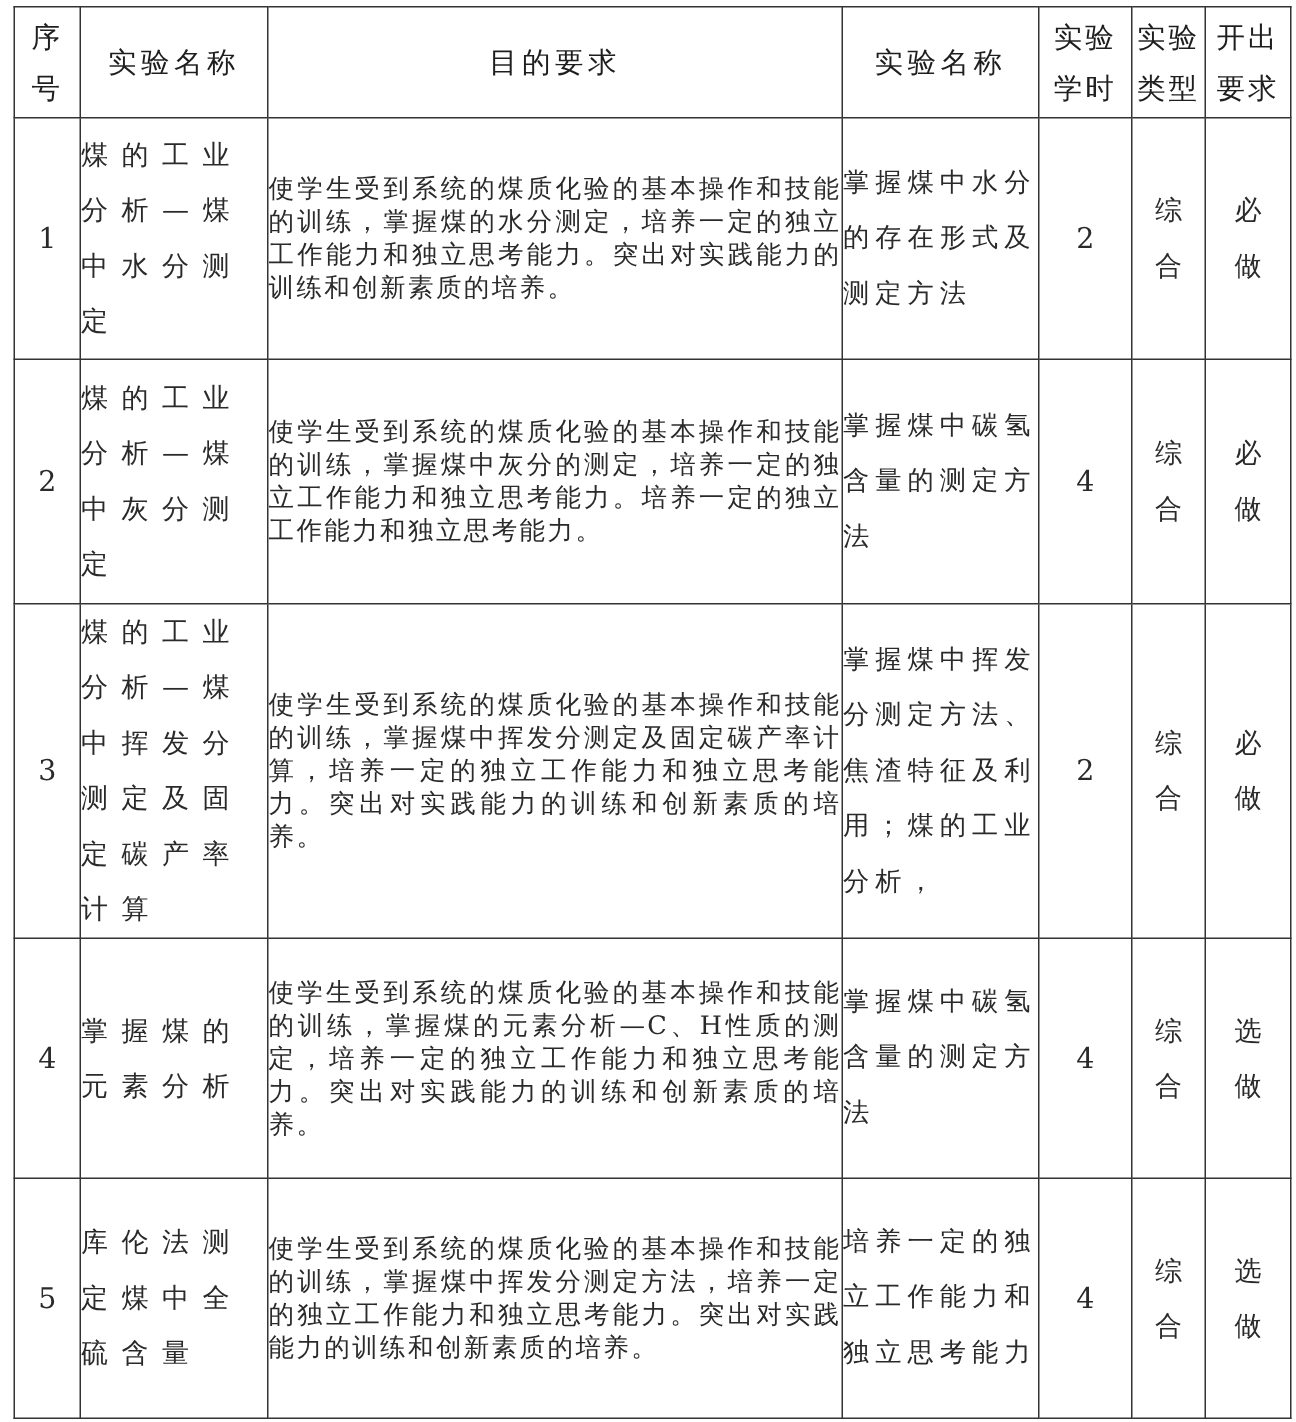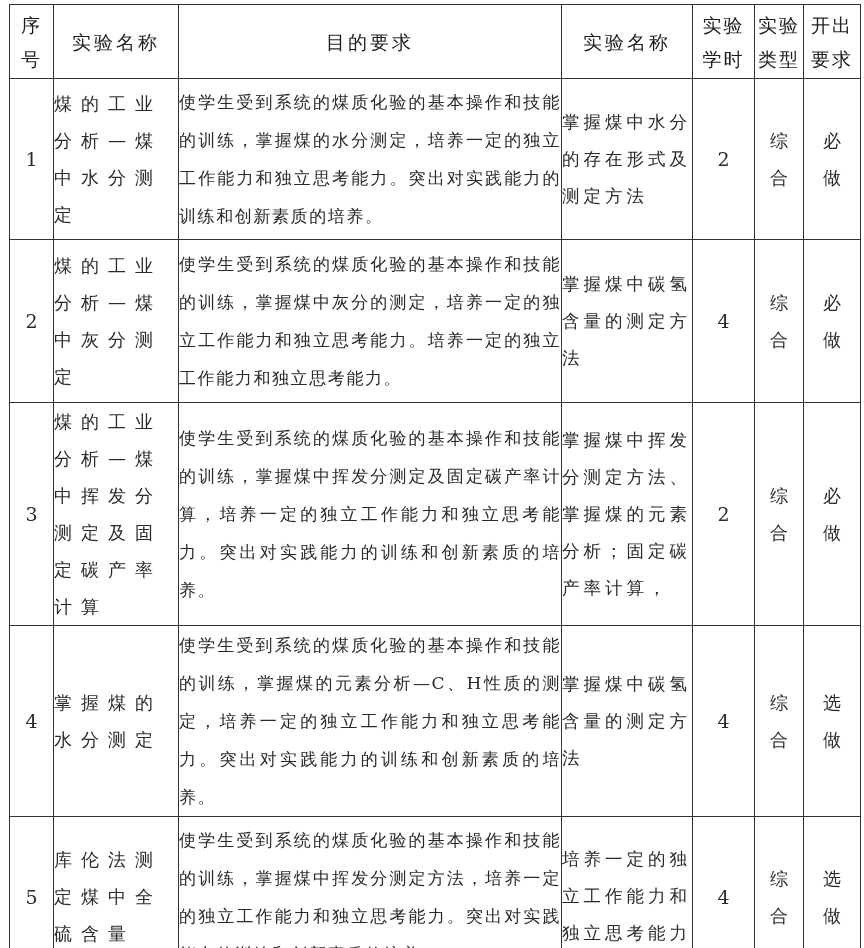--- a/index.html
+++ b/index.html
@@ -44,21 +44,21 @@
     td.name {
       font-size: 18px;
       line-height: 37px;
       padding: 0 10px 0 12px;
       letter-spacing: 9px;
       text-align: left;
       margin-left: 32px;
     }
     td.goal {
       font-size: 17px;
-      line-height: 38px;
+      line-height: 22px;
       padding: 0 6px 0 9px;
       letter-spacing: 1.6px;
       text-align: justify;
     }
     td.content {
       font-size: 17.5px;
       line-height: 37px;
       padding: 0 6px 0 14px;
       letter-spacing: 4px;
     }
@@ -140,35 +140,35 @@
       <td class="req">
         <span>必</span>
         <span>做</span>
       </td>
     </tr>
 
     <tr style="height:222px">
       <td class="num">3</td>
       <td class="name">煤的工业分析—煤中挥发分测定及固定碳产率计算</td>
       <td class="goal">使学生受到系统的煤质化验的基本操作和技能的训练，掌握煤中挥发分测定及固定碳产率计算，培养一定的独立工作能力和独立思考能力。突出对实践能力的训练和创新素质的培养。</td>
-      <td class="content">掌握煤中挥发分测定方法、掌握煤的元素分析；固定碳产率计算，</td>
+      <td class="content">掌握煤中挥发分测定方法、焦渣特征及利用；煤的工业分析，</td>
       <td class="hours">2</td>
       <td class="type">
         <span>综</span>
         <span>合</span>
       </td>
       <td class="req">
         <span>必</span>
         <span>做</span>
       </td>
     </tr>
 
     <tr style="height:160px">
       <td class="num">4</td>
-      <td class="name">掌握煤的水分测定</td>
+      <td class="name">掌握煤的元素分析</td>
       <td class="goal">使学生受到系统的煤质化验的基本操作和技能的训练，掌握煤的元素分析—C、H性质的测定，培养一定的独立工作能力和独立思考能力。突出对实践能力的训练和创新素质的培养。</td>
       <td class="content">掌握煤中碳氢含量的测定方法</td>
       <td class="hours">4</td>
       <td class="type">
         <span>综</span>
         <span>合</span>
       </td>
       <td class="req">
         <span>选</span>
         <span>做</span>

